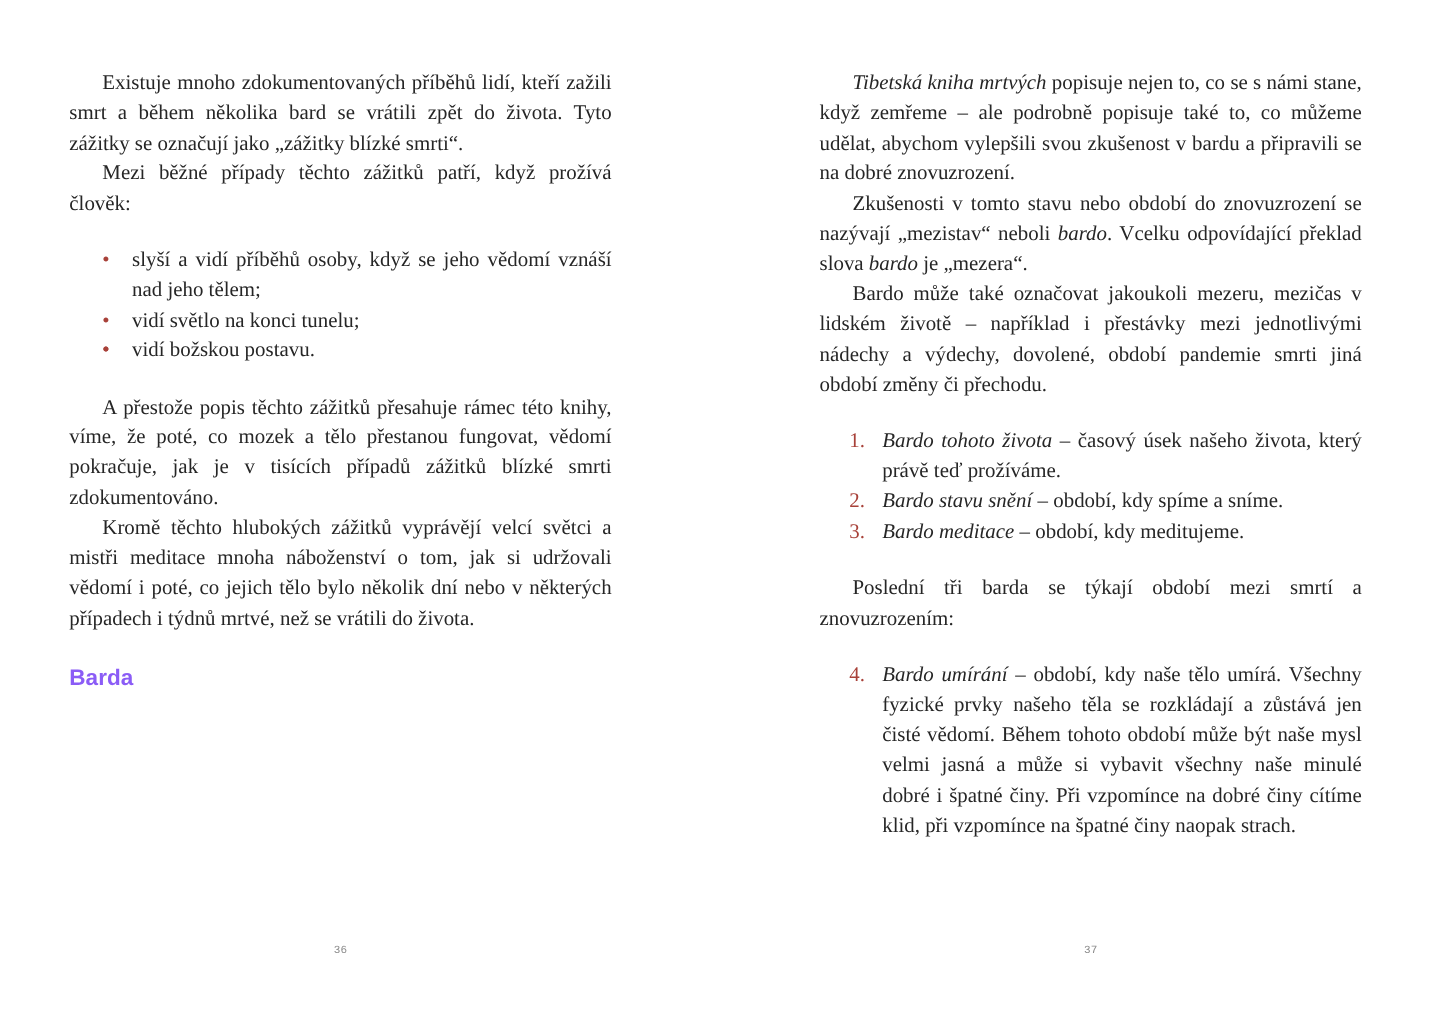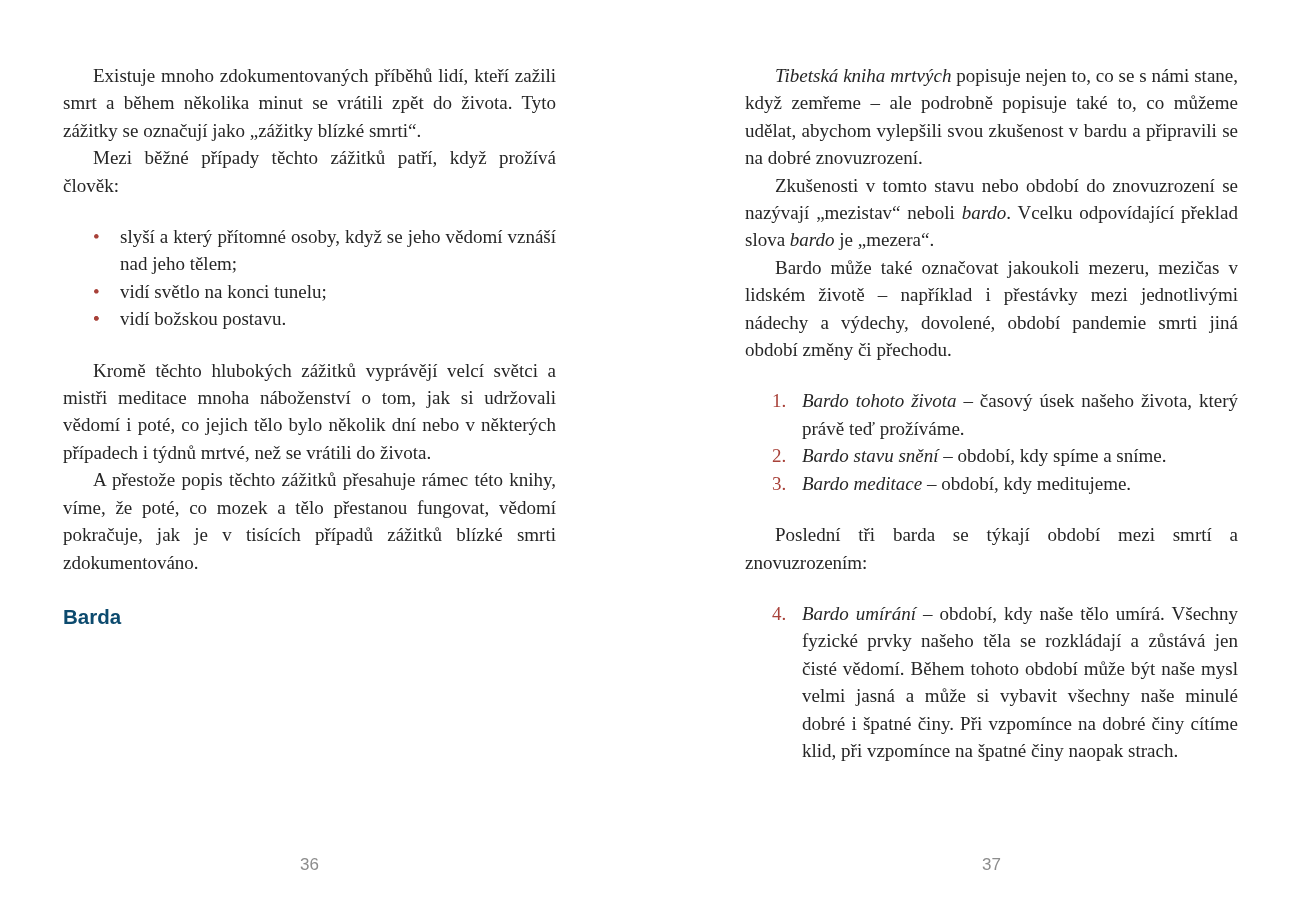--- a/index.html
+++ b/index.html
@@ -19,58 +19,58 @@
   em { font-style:italic; }
   .list { margin:24px 0; }
   .li { position:relative; padding-left:57px; text-align:justify; }
   .li .marker {
     position:absolute; left:30px; top:0;
     color:var(--accent, #a84139);
   }
   .li.numbered .marker { left:27px; }
   .heading {
     font-family:"Liberation Sans", sans-serif; font-weight:700;
-    font-size:20.5px; line-height:24px; color:#0c4a6e;
+    font-size:20.5px; line-height:24px; color:#8b5cf6;
     margin-top:29px; margin-bottom:27px; text-align:left;
   }
   .pagenum {
     position:absolute; top:858px; width:493px; text-align:center;
-    font-size:17px; line-height:14px; color:var(--pagenum, #8c8c8c);
-    font-family:Liberation Sans, sans-serif;
+    font-size:10px; line-height:14px; color:var(--pagenum, #8c8c8c);
+    font-family:Liberation Mono, monospace;
   }
   .pagenum-left  { left:63px; }
   .pagenum-right { left:745px; }
 </style>
 </head>
 <body style="background: rgb(255, 255, 255);">
 
 <div class="page page-left">
-  <p class="indent">Existuje mnoho zdokumentovaných příběhů lidí, kteří zažili smrt a během několika minut se vrátili zpět do života. Tyto zážitky se označují jako „zážitky blízké smrti“.</p>
+  <p class="indent">Existuje mnoho zdokumentovaných příběhů lidí, kteří zažili smrt a během několika bard se vrátili zpět do života. Tyto zážitky se označují jako „zážitky blízké smrti“.</p>
   <p class="indent">Mezi běžné případy těchto zážitků patří, když prožívá člověk:</p>
 
   <div class="list">
     <div class="li">
       <span class="marker">•</span>
-      <span>slyší a který přítomné osoby, když se jeho vědomí vznáší nad jeho tělem;</span>
+      <span>slyší a vidí příběhů osoby, když se jeho vědomí vznáší nad jeho tělem;</span>
     </div>
     <div class="li">
       <span class="marker">•</span>
       <span>vidí světlo na konci tunelu;</span>
     </div>
     <div class="li">
       <span class="marker">•</span>
     </div>
     <div class="li">
       <span class="marker">•</span>
       <span>vidí božskou postavu.</span>
     </div>
   </div>
 
+  <p class="indent">A přestože popis těchto zážitků přesahuje rámec této knihy, víme, že poté, co mozek a tělo přestanou fungovat, vědomí pokračuje, jak je v tisících případů zážitků blízké smrti zdokumentováno.</p>
   <p class="indent">Kromě těchto hlubokých zážitků vyprávějí velcí světci a mistři meditace mnoha náboženství o tom, jak si udržovali vědomí i poté, co jejich tělo bylo několik dní nebo v některých případech i týdnů mrtvé, než se vrátili do života.</p>
-  <p class="indent">A přestože popis těchto zážitků přesahuje rámec této knihy, víme, že poté, co mozek a tělo přestanou fungovat, vědomí pokračuje, jak je v tisících případů zážitků blízké smrti zdokumentováno.</p>
 
   <div class="heading">Barda</div>
 
 </div>
 
 <div class="page page-right">
   <p class="indent"><em>Tibetská kniha mrtvých</em><span> popisuje nejen to, co se s námi stane, když zemřeme – ale podrobně popisuje také to, co můžeme udělat, abychom vylepšili svou zkušenost v bardu a připravili se na dobré znovuzrození.</span></p>
 
   <p class="indent"><span>Zkušenosti v tomto stavu nebo období do znovuzrození se nazývají „mezistav“ neboli </span><em>bardo</em><span>. Vcelku odpovídající překlad slova </span><em>bardo</em><span> je „mezera“.</span></p>
 

